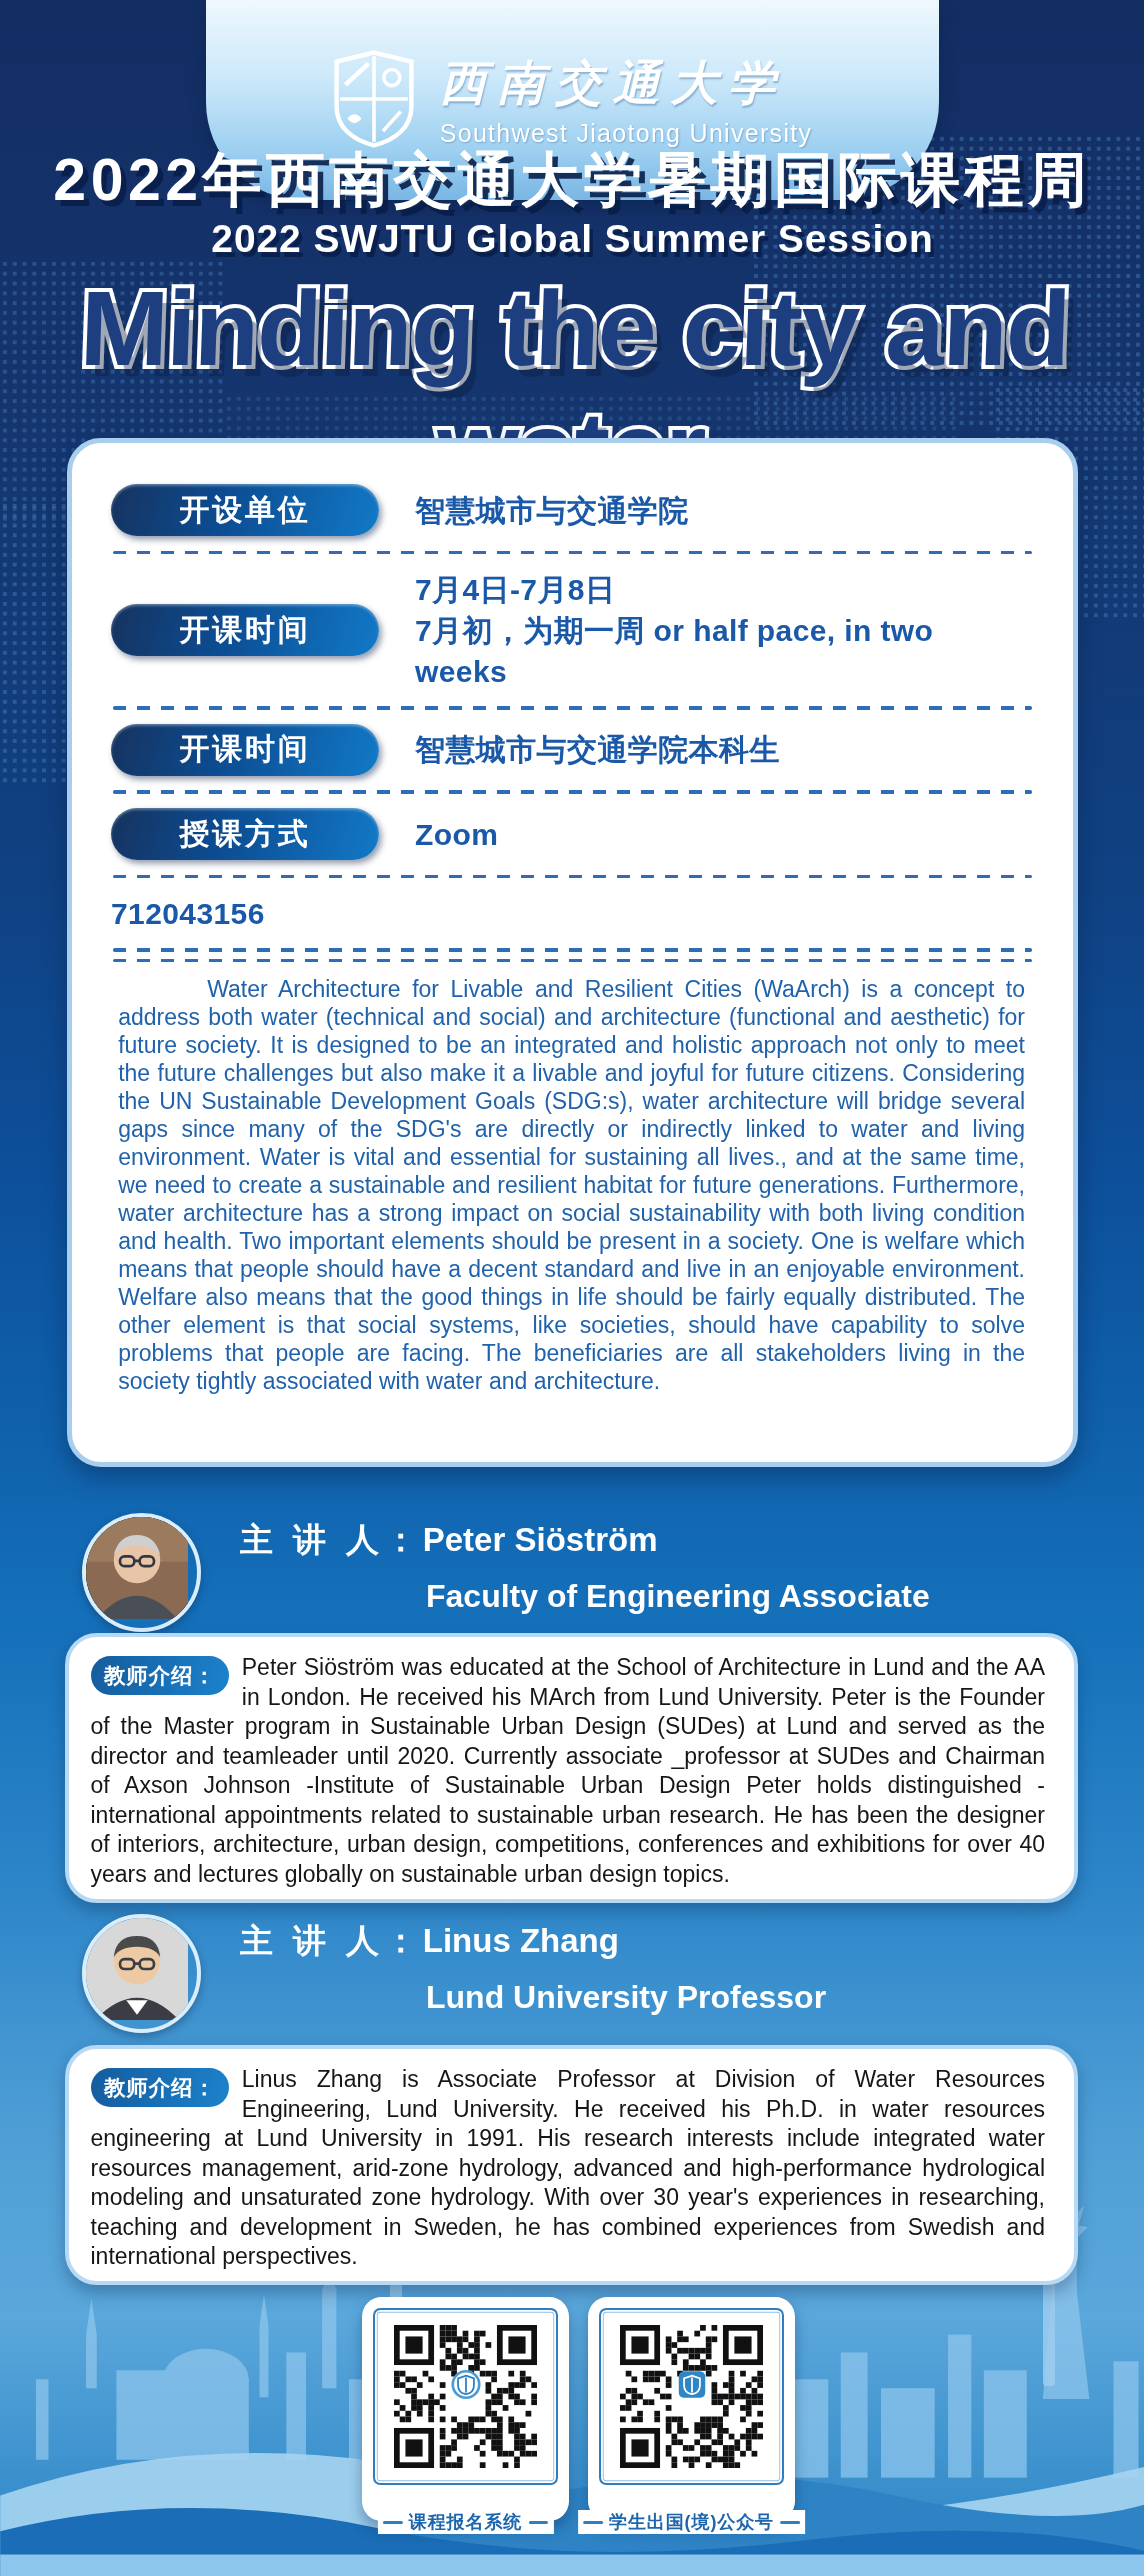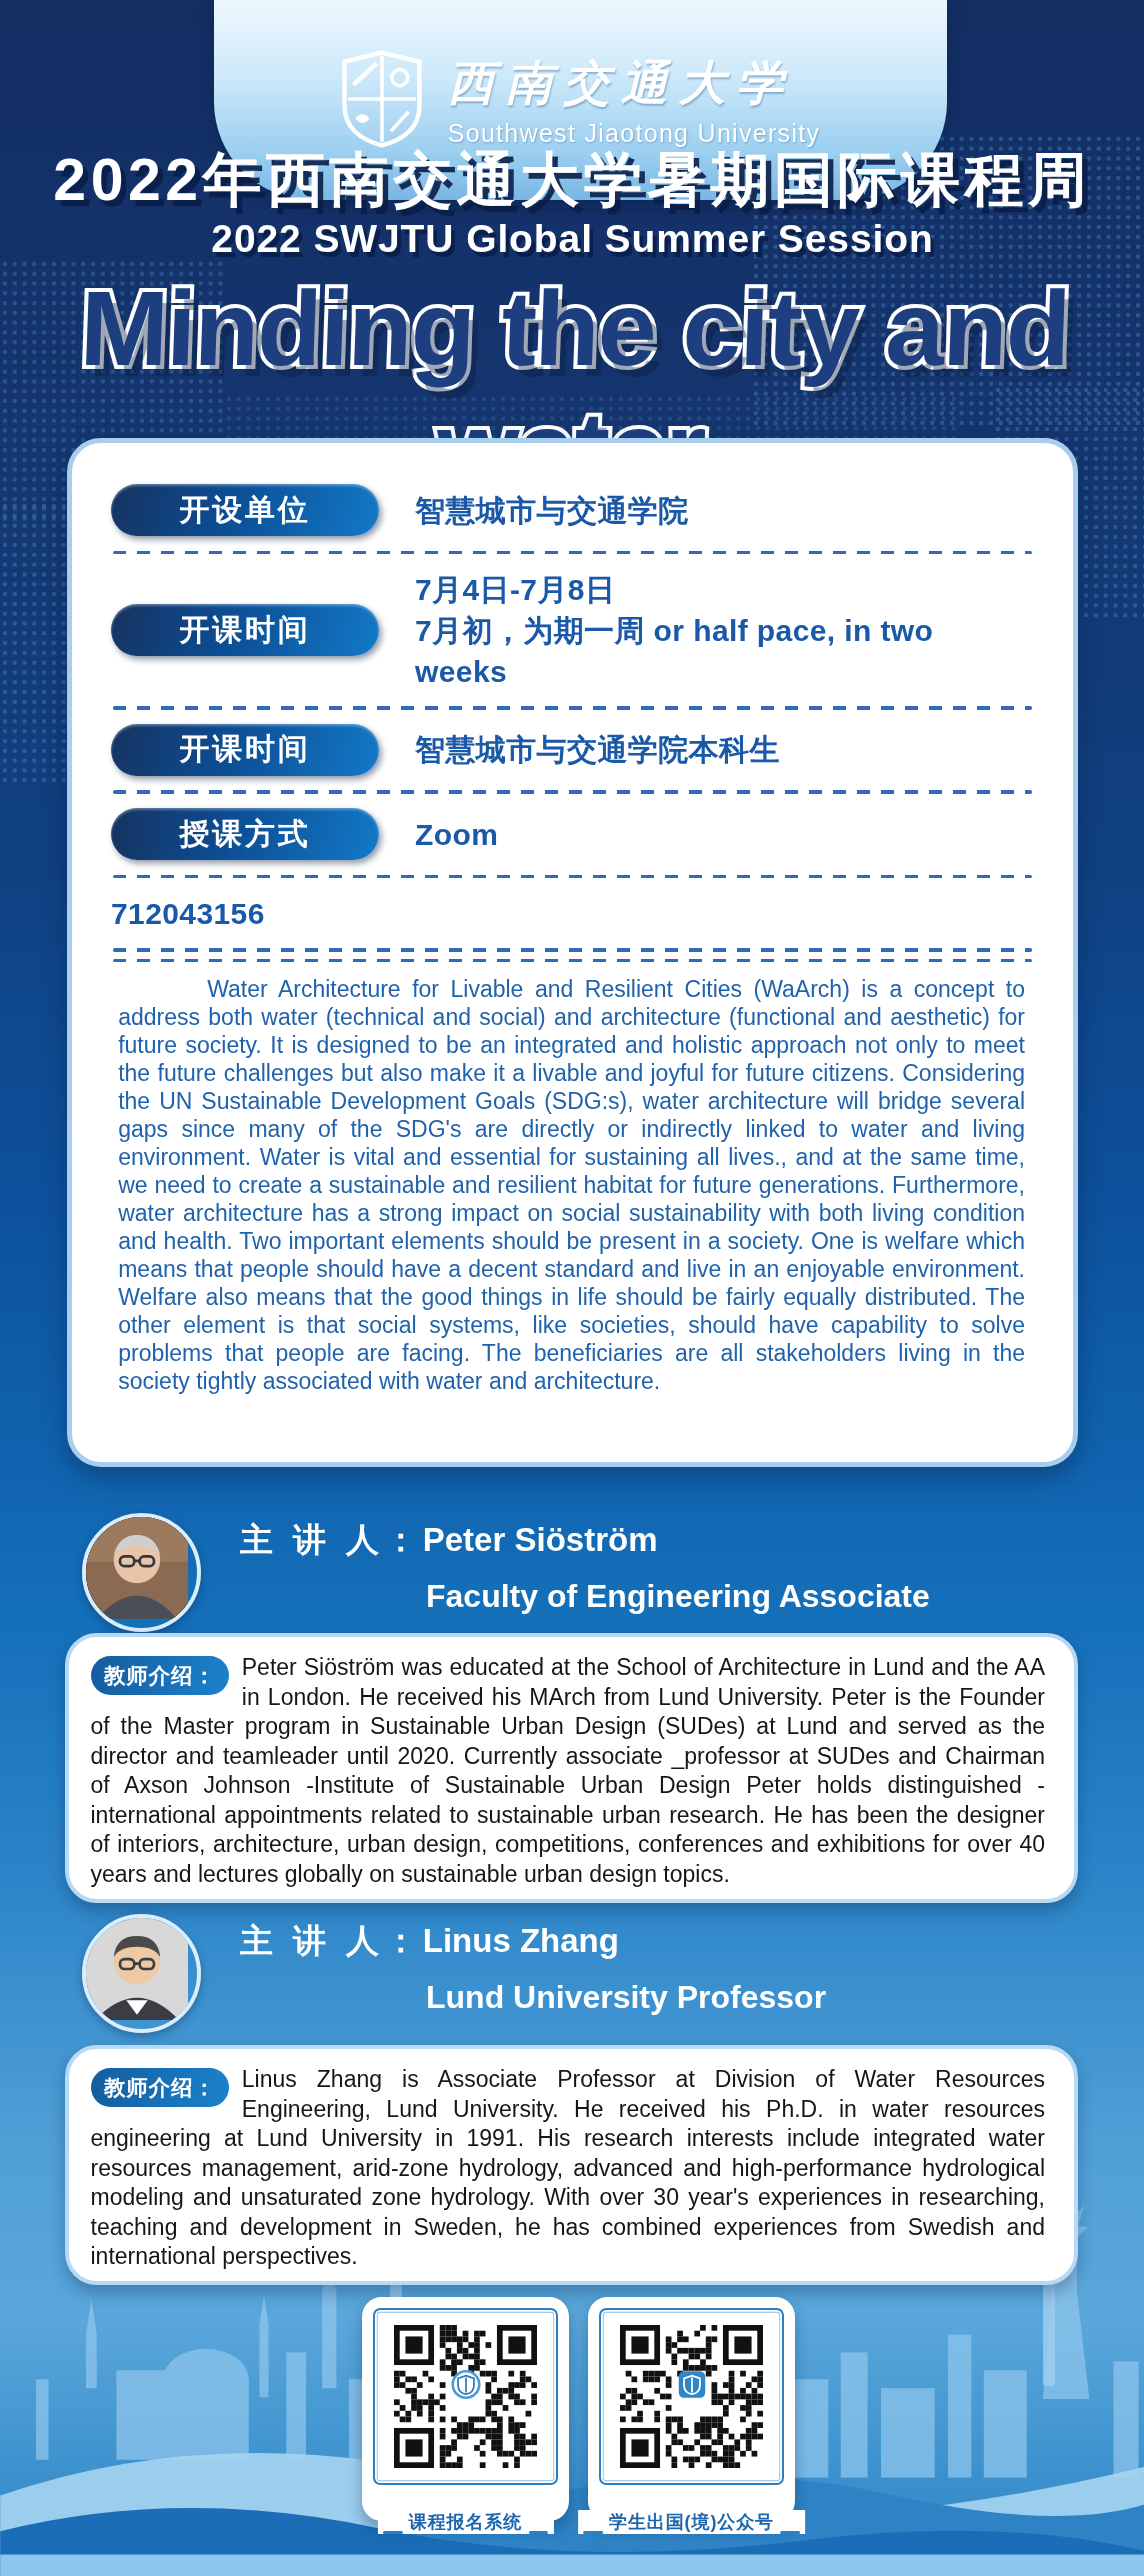--- a/index.html
+++ b/index.html
@@ -1,21 +1,21 @@
 <!DOCTYPE html>
 <html style="font-size:14.3px"><head>
 <meta charset="utf-8">
 <style>
   html,body{margin:0;padding:0;}
   body{font-family:"Liberation Sans", sans-serif;}
   #poster{position:relative;width:1145px;height:2576px;overflow:hidden;
     background:linear-gradient(180deg,#132e63 0%,#143169 8%,#15356e 16%,#104182 34%,#0d509b 46%,#0f60ab 55%,#1570ba 63%,#2c85c8 73%,#4f9fd6 83%,#5aa7db 90%,#3c91cd 96%,#2c84c4 100%);}
   .dots{position:absolute;background-image:radial-gradient(rgba(98,168,226,.6) 2px,transparent 2.4px);background-size:9.8px 9.8px;z-index:1;}
   
-  .banner{position:absolute;left:214px;top:0;width:733px;height:200px;z-index:2;
+  .banner{position:absolute;left:206px;top:0;width:733px;height:200px;z-index:2;
     background:linear-gradient(180deg,#eef8fe 0%,#cde9fa 38%,#9ccff0 76%,#79b7e4 100%);
     border-radius:0 0 98px 98px;box-shadow:0 7.2px 16px rgba(5,25,60,.35);
     display:flex;align-items:center;justify-content:center;gap:25px;}
   .logo-txt{display:flex;flex-direction:column;}
   .logo-cn{font-family:"Liberation Serif",serif;font-style:italic;font-weight:bold;color:#fff;font-size:47px;letter-spacing:10.7px;text-shadow:0.9px 1.8px 1.8px rgba(30,80,140,.35);}
   .logo-en{color:#fff;font-size:25px;letter-spacing:1.3px;margin-top:3.6px;text-shadow:0.9px 0.9px 1.8px rgba(30,80,140,.35);}
   
   .title-cn{position:absolute;top:141px;left:0;width:100%;text-align:center;z-index:2;
     font-size:59px;font-weight:900;color:#fff;letter-spacing:4.5px;text-shadow:5.4px 6.3px 0 rgba(9,30,72,.9);}
   .title-en{position:absolute;top:217px;left:0;width:100%;text-align:center;z-index:2;
@@ -56,21 +56,21 @@
   
   .drip{position:absolute;width:11.6px;height:107px;background:#9ccdee;opacity:.85;z-index:2;border-radius:3.6px;}
   #skyline{position:absolute;left:0;top:2111px;z-index:1;}
   
   .qr-card{position:absolute;top:2297px;width:207px;height:224px;background:#fff;border-radius:19.7px;z-index:4;
     box-shadow:0 7.2px 14.3px rgba(10,40,80,.35);padding:10.7px;box-sizing:border-box;}
   .qr-frame{position:relative;border:2.7px solid #2e7fc2;border-radius:7.2px;height:177px;box-sizing:border-box;
     display:flex;align-items:center;justify-content:center;box-shadow:inset 0 0 0 1.8px #fff,inset 0 0 0 2.7px #8fbde4;}
   .qr-logo{position:absolute;left:50%;top:44%;transform:translate(-50%,-50%);}
   .qr-caption{position:absolute;left:50%;bottom:-13.4px;transform:translateX(-50%);background:#fff;padding:0 5.4px;
-    display:flex;align-items:flex-end;gap:6.3px;white-space:nowrap;}
+    display:flex;align-items:center;gap:6.3px;white-space:nowrap;}
   .qr-caption span.txt{font-size:18px;font-weight:800;color:#1d66ad;letter-spacing:0.9px;}
   .qr-caption i{display:block;width:19.7px;height:3.6px;background:#2e7fc2;border-radius:1.8px;}
 </style>
 </head>
 <body>
 
 <div id="poster">
 
   <div class="dots" style="left:751px;top:134px;width:394px;height:295px;opacity:.5;"></div>
   <div class="dots" style="left:0;top:259px;width:224px;height:268px;opacity:.45;"></div>

